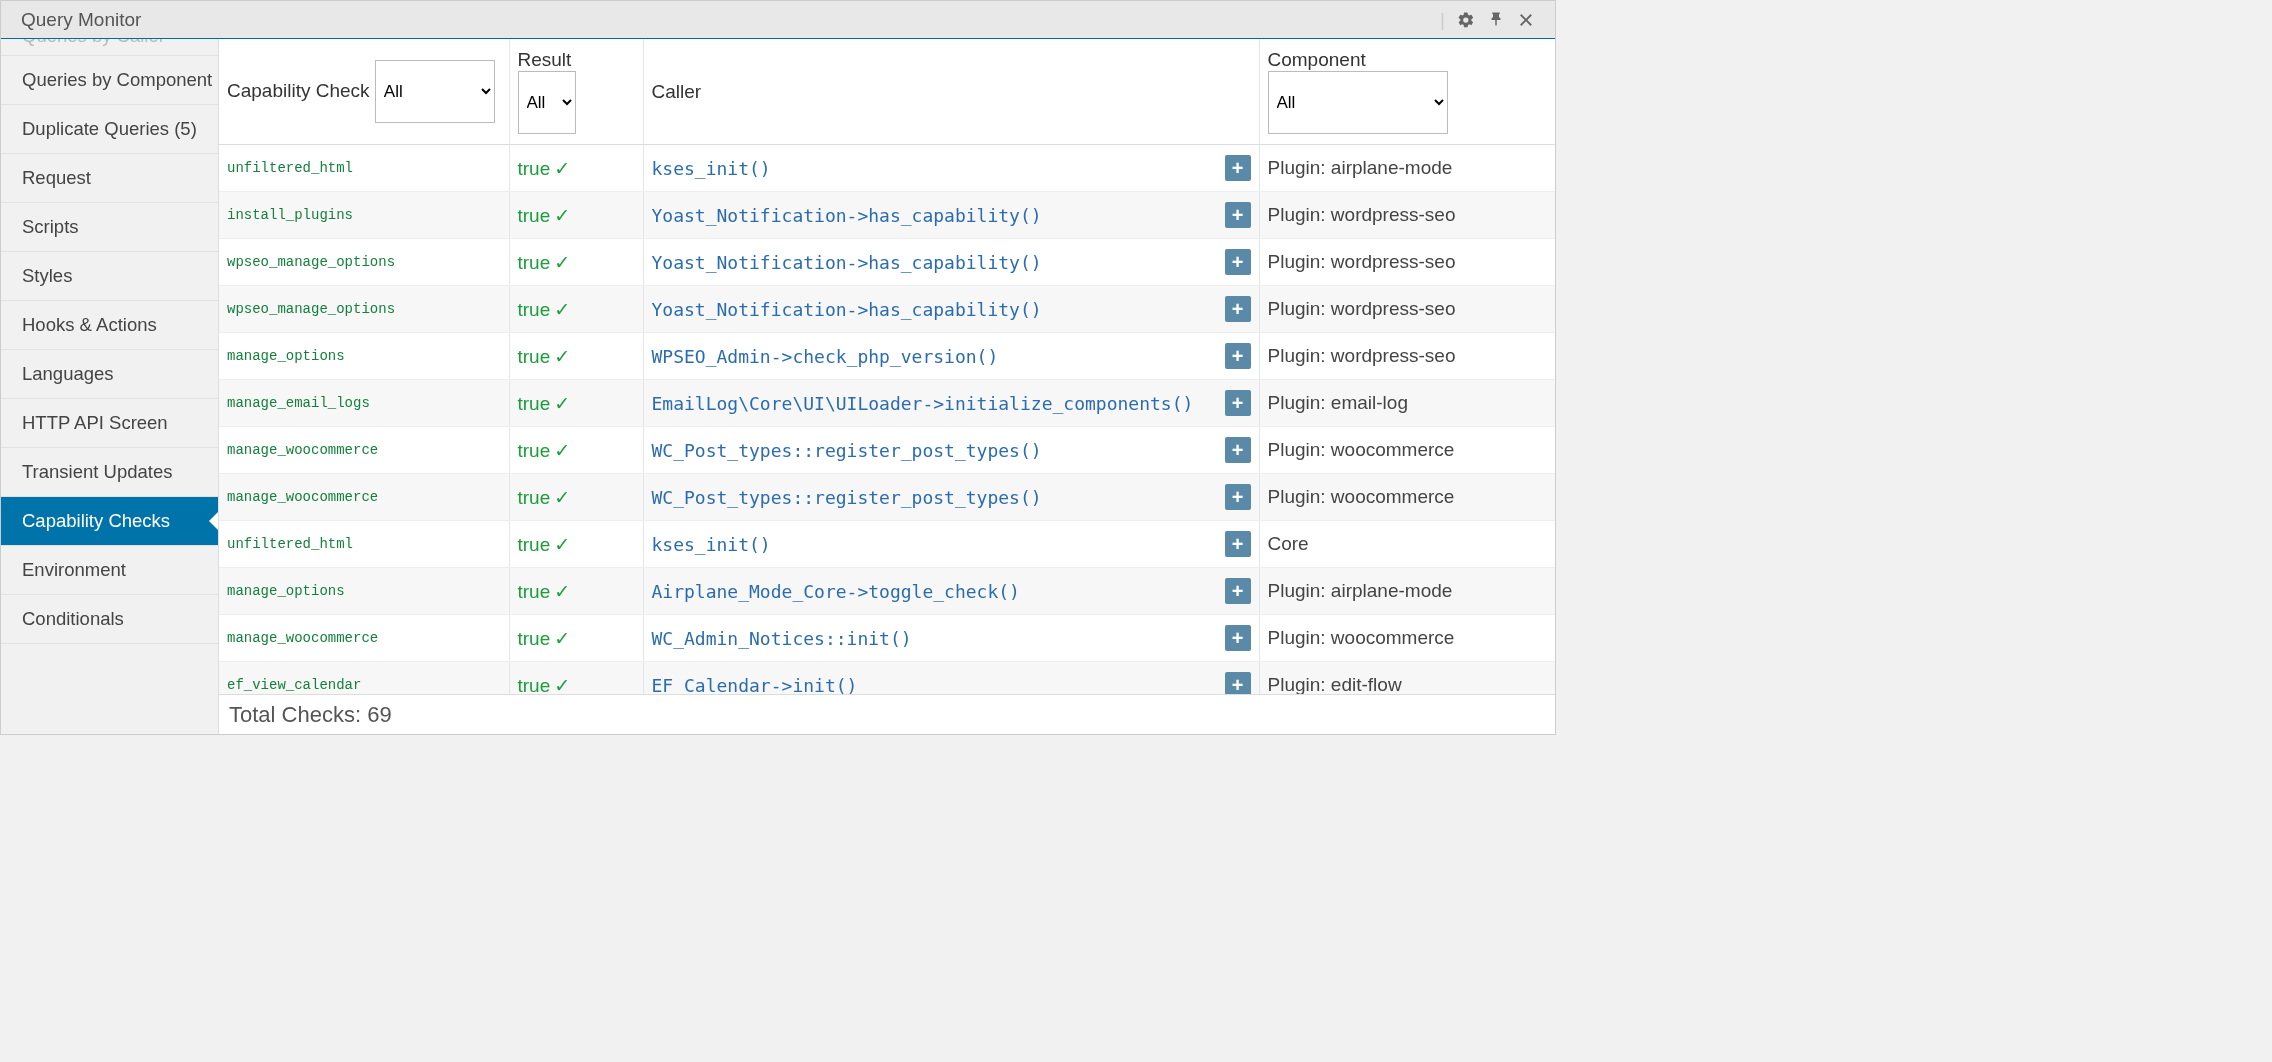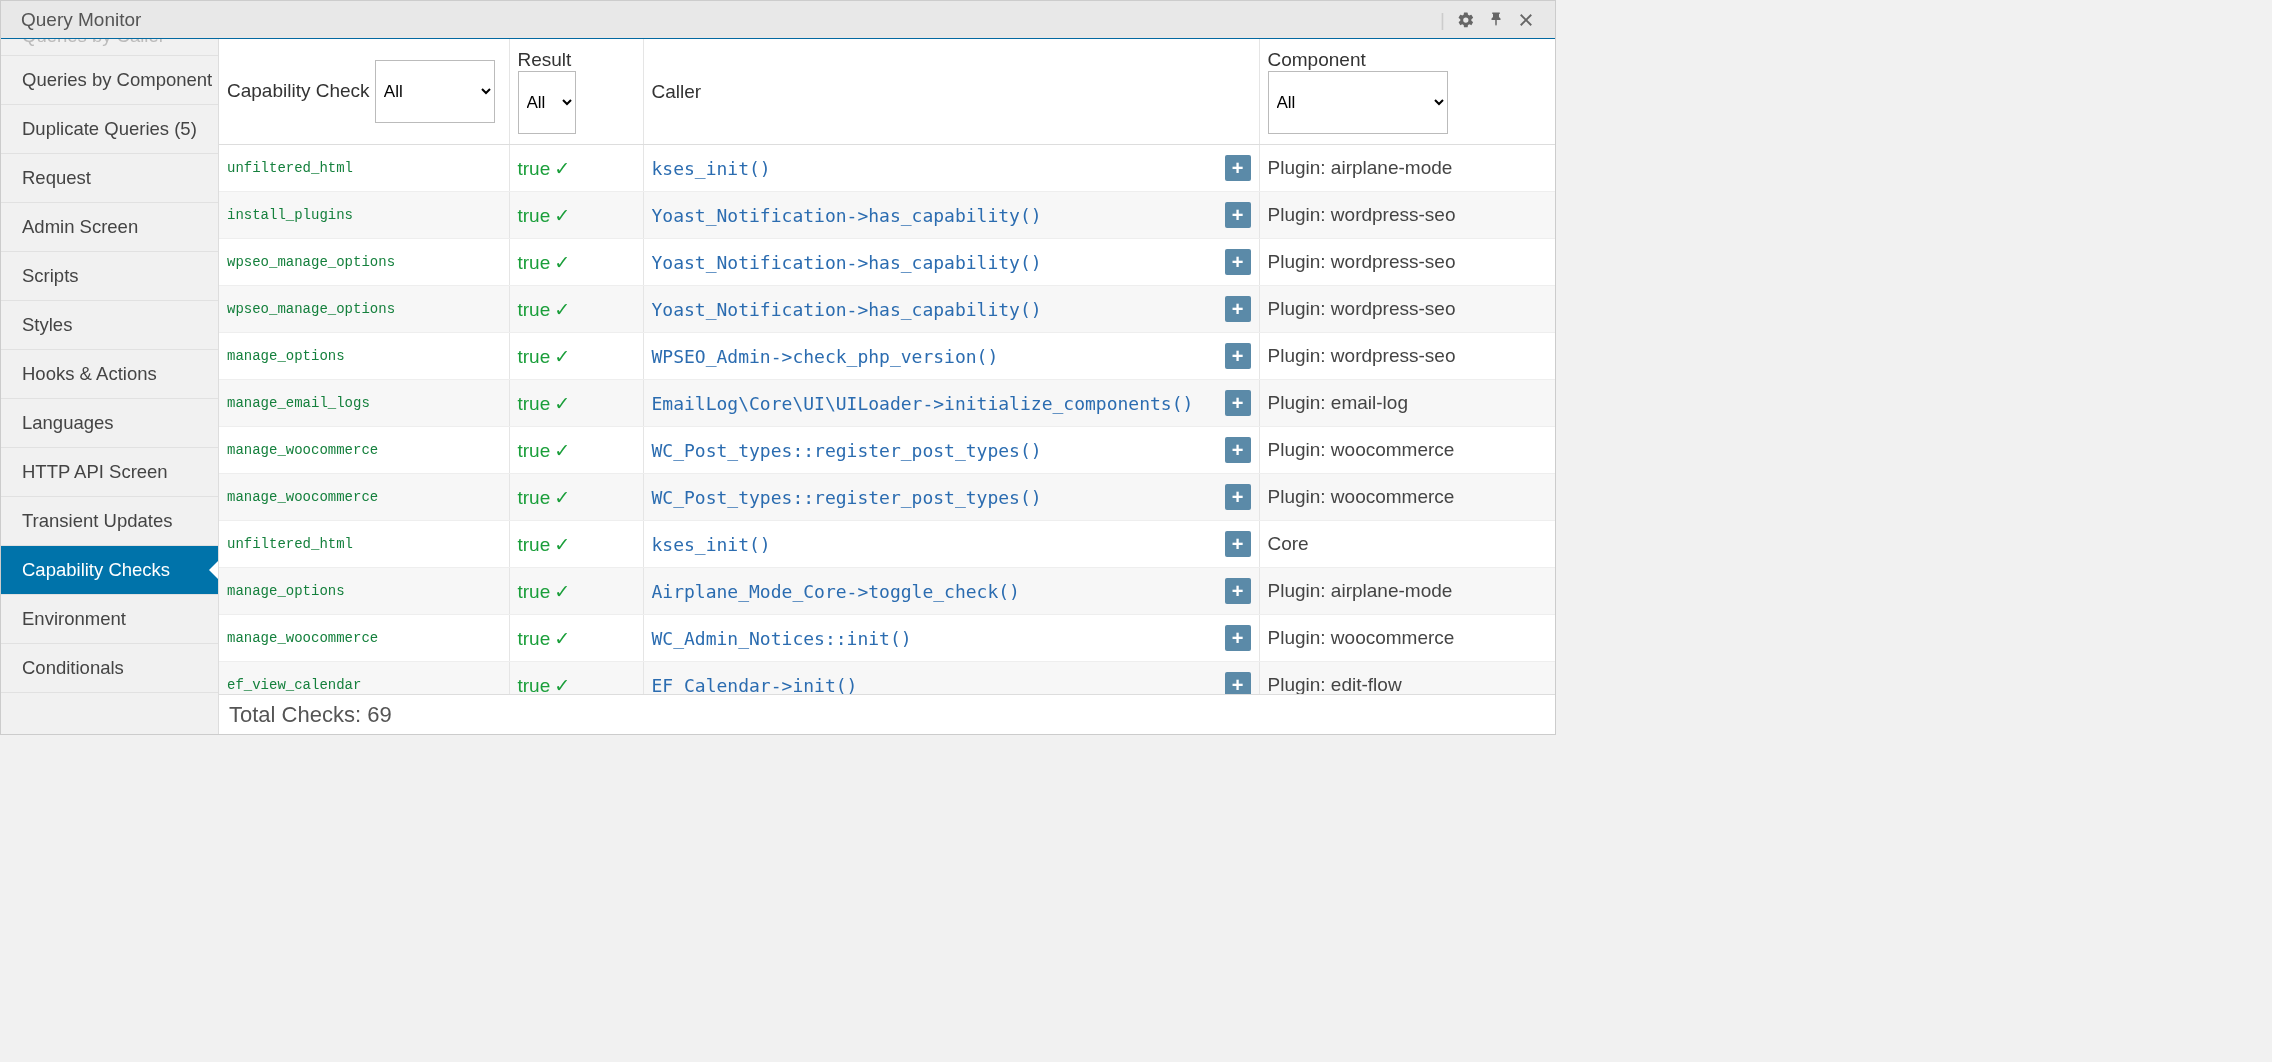--- a/index.html
+++ b/index.html
@@ -65,21 +65,20 @@
     </div>
   </div>
 
   <div class="body">
     <div class="sidebar">
       <div class="sidebar-inner" id="sidebar-list">
           <div class="side-item cut">Queries by Caller</div>
           <div class="side-item">Queries by Component</div>
           <div class="side-item">Duplicate Queries (5)</div>
           <div class="side-item">Request</div>
-          <div class="side-item">Admin Screen</div>
           <div class="side-item">Scripts</div>
           <div class="side-item">Styles</div>
           <div class="side-item">Hooks &amp; Actions</div>
           <div class="side-item">Languages</div>
           <div class="side-item">HTTP API Screen</div>
           <div class="side-item">Transient Updates</div>
           <div class="side-item active">Capability Checks</div>
           <div class="side-item">Environment</div>
           <div class="side-item">Conditionals</div>
         </div>

